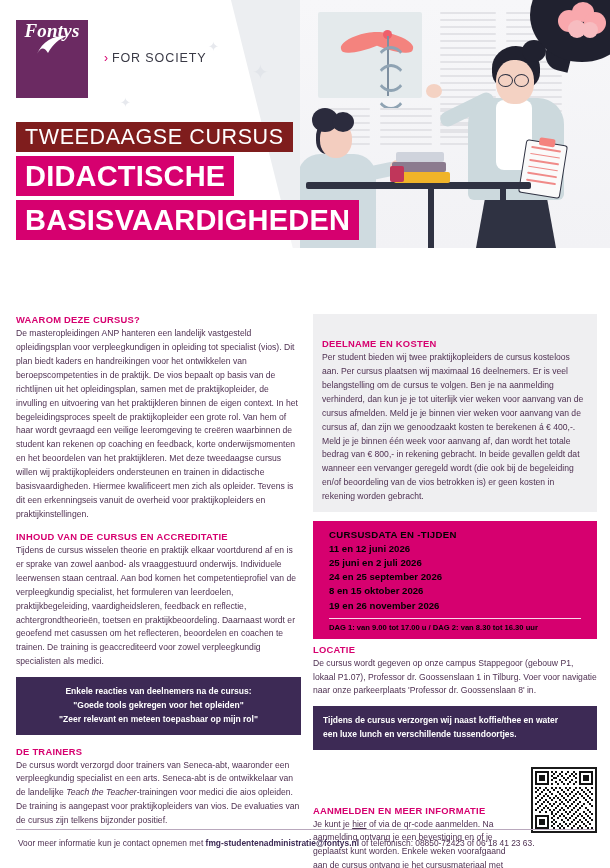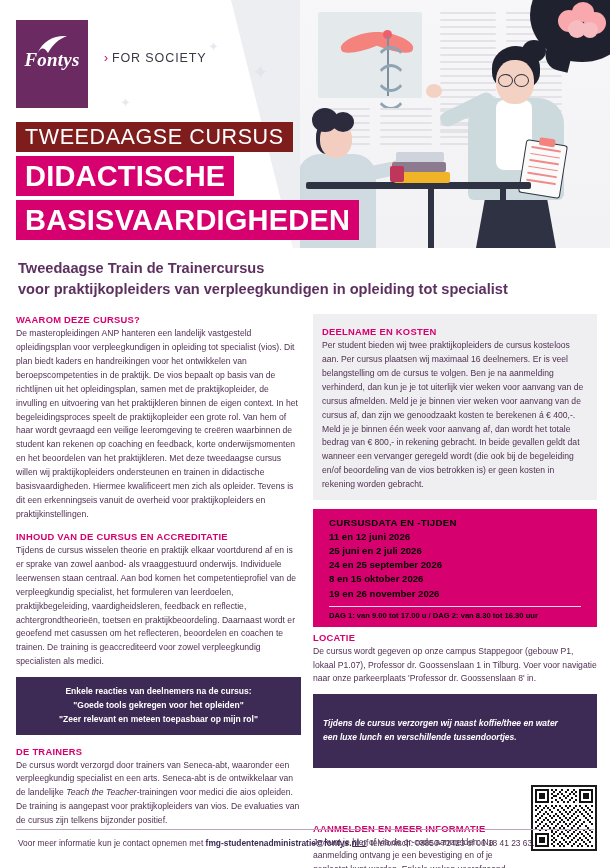--- a/index.html
+++ b/index.html
@@ -64,21 +64,21 @@
   .clipboard{position:absolute;left:74px;top:96px;width:40px;height:52px;background:#fafafa;border:1.5px solid #2f3242;border-radius:3px;transform:rotate(9deg);}
   .clip-top{position:absolute;left:12px;top:-5px;width:16px;height:8px;background:#f4837e;border-radius:2px;}
   .clipboard i{display:block;height:1.6px;background:#f08a88;margin:5px 5px 0;border-radius:1px;}
 
   .bubble{position:absolute;left:530px;top:-32px;width:104px;height:94px;border-radius:50%;background:#20212f;}
   .bubble-tail{position:absolute;left:545px;top:44px;width:26px;height:26px;background:#20212f;border-radius:0 0 0 60%;transform:rotate(14deg);}
   .brain{position:absolute;left:556px;top:0px;width:52px;height:42px;}
   .brain b{position:absolute;display:block;border-radius:50%;background:#f9a8ad;}
 
   
-  .logo{position:absolute;left:16px;top:20px;width:72px;height:88px;background:#6b2a62;display:flex;align-items:center;justify-content:center;}
+  .logo{position:absolute;left:16px;top:20px;width:72px;height:78px;background:#6b2a62;display:flex;align-items:flex-start;justify-content:center;}
   .logo-word{color:#fff;font-family:"Liberation Serif", serif;font-weight:bold;font-style:italic;font-size:19px;letter-spacing:.2px;padding-bottom:9px;}
   .logo-bird{position:absolute;left:19px;top:14px;width:34px;height:22px;}
   .for-society{position:absolute;left:104px;top:51px;font-size:12.5px;letter-spacing:.9px;color:#3a3a46;font-weight:normal;}
   .for-society .chev{color:#d6006f;margin-right:3px;font-size:12px;}
 
   
   .bar{position:absolute;color:#fff;display:flex;align-items:center;padding:0 9px;box-sizing:border-box;}
   .bar1{left:16px;top:122px;height:30px;background:#7f1d1d;font-size:21.5px;letter-spacing:.6px;font-weight:400;}
   .bar2{left:16px;top:156px;height:40px;background:#d6006f;font-size:29px;font-weight:bold;letter-spacing:.2px;}
   .bar3{left:16px;top:200px;height:40px;background:#d6006f;font-size:29px;font-weight:bold;letter-spacing:.2px;}
@@ -89,33 +89,33 @@
   .col-left{position:absolute;left:16px;top:314px;width:285px;}
   .col-right{position:absolute;left:313px;top:314px;width:284px;}
 
   h3.sec{margin:0 0 2px;font-size:9.4px;font-weight:bold;color:#d6006f;letter-spacing:.25px;}
   p.body{margin:0 0 9px;font-size:8.6px;line-height:1.62;color:#4f3152;text-align:left;}
   p.body.tight{margin-bottom:0;}
   .italic{font-style:italic;}
 
   .quote-box{margin:8px 0 11px;background:#3d2a55;color:#fff;padding:8px 10px;text-align:center;font-size:8.5px;font-weight:bold;line-height:1.62;}
 
-  .kosten-box{background:#efeff1;padding:12px 9px 8px;}
+  .kosten-box{background:#efeff1;padding:24px 9px 8px;}
   .kosten-box h3.sec{margin-bottom:2px;}
   .kosten-box p.body{margin-bottom:0;color:#4f3152;}
 
   .dates-box{margin-top:9px;background:#d6006f;color:#000000;padding:8px 16px 7px;}
   .dates-box .dt-title{font-size:9.6px;font-weight:bold;letter-spacing:.3px;margin-bottom:2px;}
   .dates-box ul{list-style:none;margin:0;padding:0;}
   .dates-box li{font-size:9.6px;font-weight:bold;line-height:1.47;}
   .dates-rule{height:1px;background:#ffffff;opacity:.85;margin:5px 0 4px;}
   .dates-foot{font-size:7.6px;font-weight:bold;letter-spacing:0;}
 
   .locatie{margin-top:5px;}
-  .lunch-box{margin-top:8px;background:#3d2a55;color:#fff;padding:23px 10px;font-size:8.5px;font-weight:bold;line-height:1.6;font-style:italic;}
+  .lunch-box{margin-top:8px;background:#3d2a55;color:#fff;padding:8px 10px;font-size:8.5px;font-weight:bold;line-height:1.6;}
 
   .aanmelden{margin-top:11px;display:flex;gap:9px;align-items:flex-start;}
   .aanmelden .txt{flex:1;margin-top:44px;}
   .lnk{color:#4f3152;text-decoration:underline;}
   .qr{width:66px;height:66px;border:2px solid #1b1b1b;padding:2px;box-sizing:border-box;background:#fff;flex:0 0 auto;margin-top:6px;}
   .qr svg{display:block;width:100%;height:100%;}
 
   .footer-rule{position:absolute;left:16px;top:829px;width:578px;height:1px;background:#b9a8bd;}
   .footer{position:absolute;left:18px;top:838px;width:582px;font-size:8.4px;color:#4f3152;}
   .footer b{color:#3d2a55;}
@@ -269,24 +269,20 @@
     <span class="logo-word">Fontys</span>
   </div>
   <div class="for-society">
     <span class="chev">›</span><span>FOR SOCIETY</span>
   </div>
 
   <div class="bar bar1">TWEEDAAGSE CURSUS</div>
   <div class="bar bar2">DIDACTISCHE</div>
   <div class="bar bar3">BASISVAARDIGHEDEN</div>
 
-  <div class="subtitle">
-    <div>Tweedaagse Train de Trainercursus</div>
-    <div>voor praktijkopleiders van verpleegkundigen in opleiding tot specialist</div>
-  </div>
 
   <div class="col-left">
 
     <section>
       <h3 class="sec">WAAROM DEZE CURSUS?</h3>
       <p class="body">De masteropleidingen ANP hanteren een landelijk vastgesteld opleidingsplan voor verpleegkundigen in opleiding tot specialist (vios). Dit plan biedt kaders en handreikingen voor het ontwikkelen van beroepscompetenties in de praktijk. De vios bepaalt op basis van de richtlijnen uit het opleidingsplan, samen met de praktijkopleider, de invulling en uitvoering van het praktijkleren binnen de eigen context. In het begeleidingsproces speelt de praktijkopleider een grote rol. Van hem of haar wordt gevraagd een veilige leeromgeving te creëren waarbinnen de student kan rekenen op coaching en feedback, korte onderwijsmomenten en het beoordelen van het praktijkleren. Met deze tweedaagse cursus willen wij praktijkopleiders ondersteunen en trainen in didactische basisvaardigheden. Hiermee kwalificeert men zich als opleider. Tevens is dit een erkenningseis vanuit de overheid voor praktijkopleiders en praktijkinstellingen.</p>
     </section>
 
     <section>
       <h3 class="sec">INHOUD VAN DE CURSUS EN ACCREDITATIE</h3>

